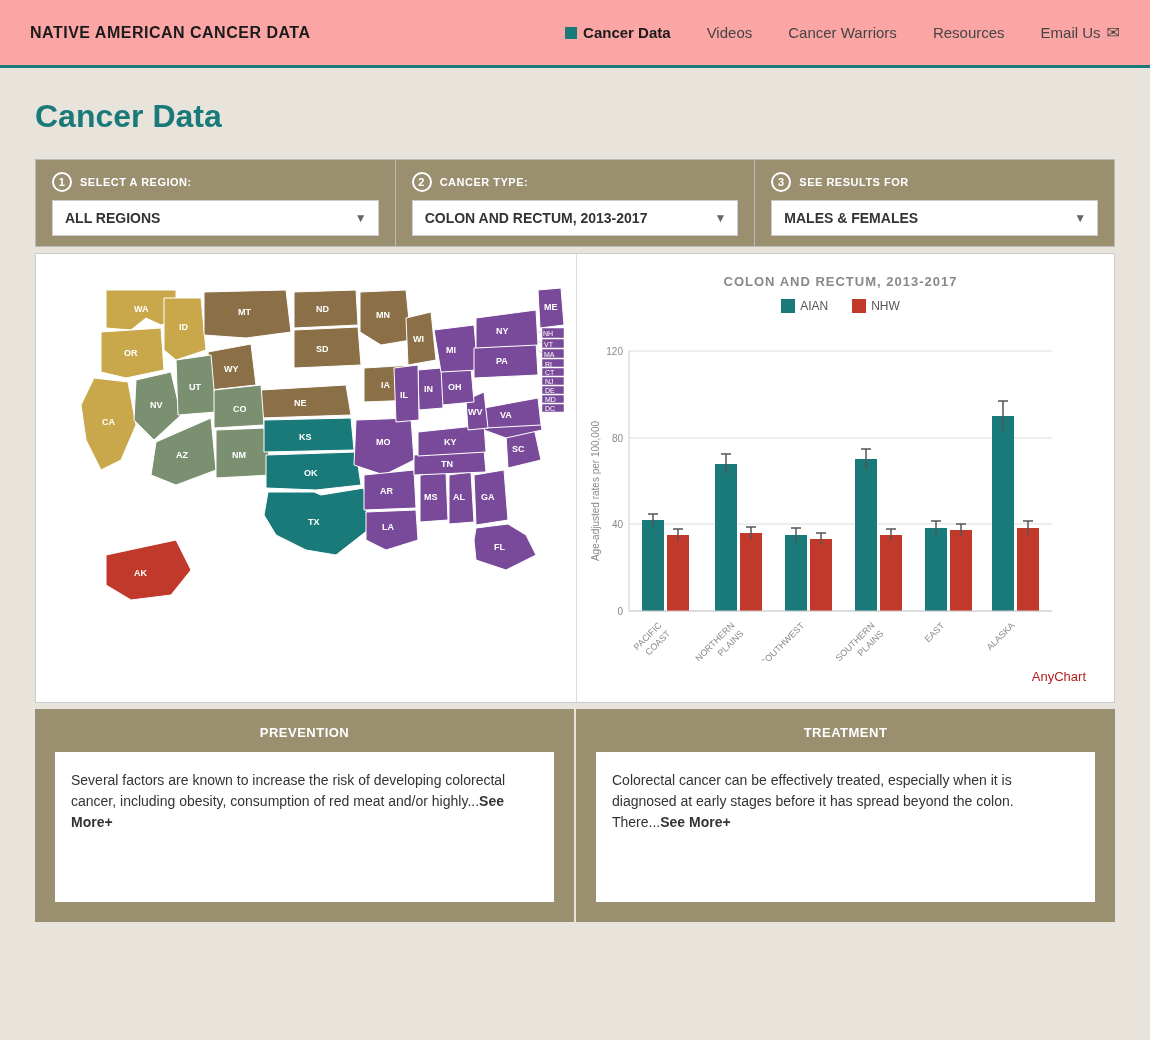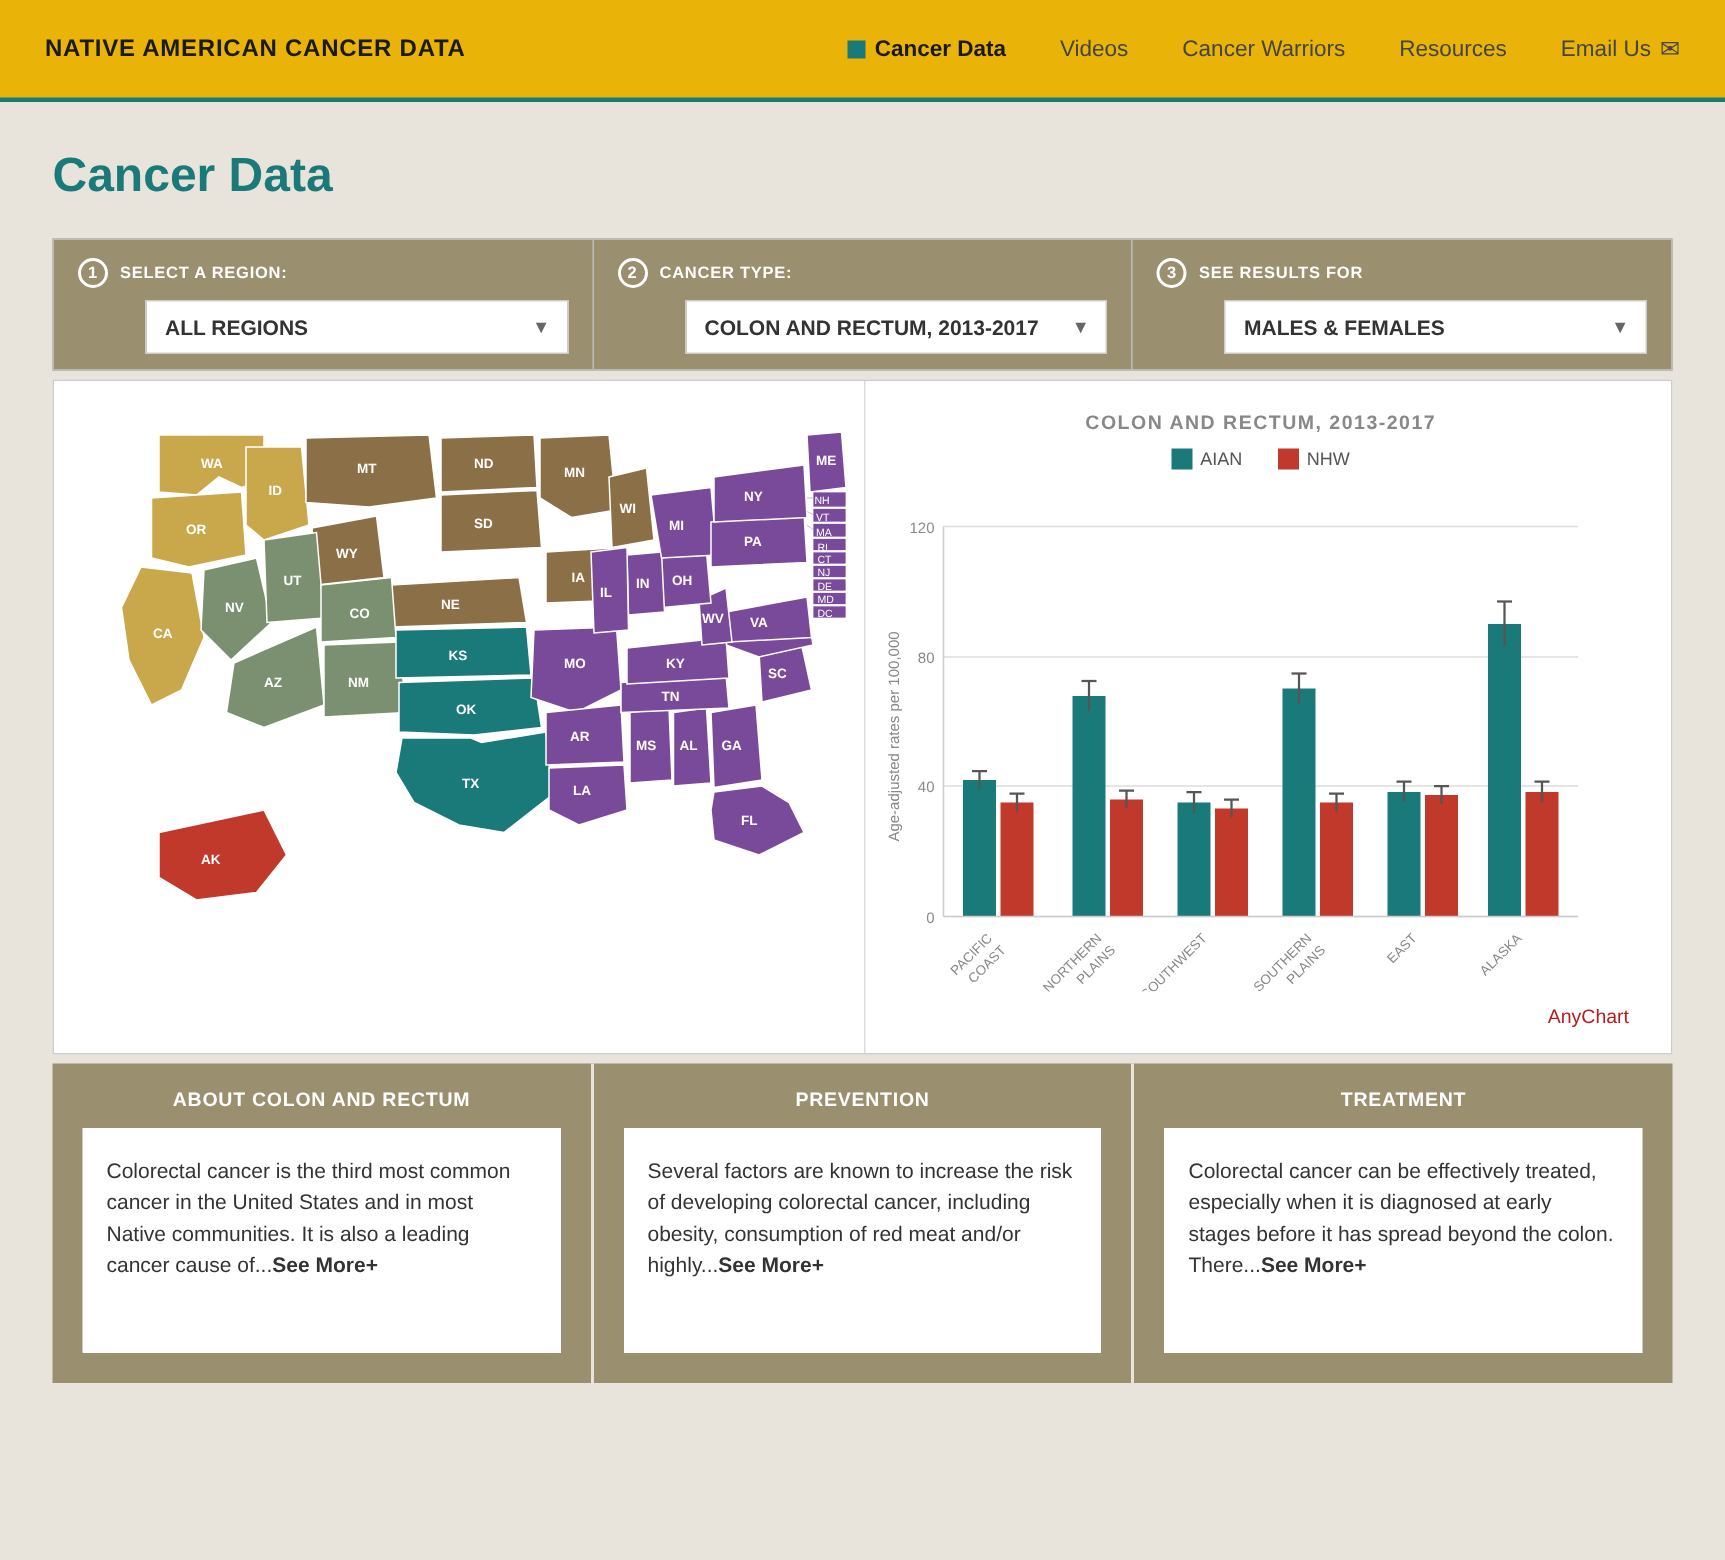--- a/index.html
+++ b/index.html
@@ -1,20 +1,20 @@
 <!DOCTYPE html>
 <html><head>
   <meta charset="utf-8">
   <style>
     * { box-sizing: border-box; margin: 0; padding: 0; }
     body { font-family: Arial, sans-serif; background: #e8e4db; min-height: 1040px; width: 1150px; }
 
     
     .nav {
-      background: #eab308;
+      background: #fca5a5;
       border-bottom: 3px solid #1a7a7a;
       display: flex;
       align-items: center;
       padding: 0 30px;
       height: 68px;
     }
     .nav-logo {
       font-weight: 900;
       font-size: 16px;
       color: #1a1a1a;
@@ -90,21 +90,20 @@
       border: 2px solid #fff;
       display: flex;
       align-items: center;
       justify-content: center;
       font-size: 11px;
       font-weight: 700;
       color: #fff;
     }
     .filter-select-wrapper {
       position: relative;
-      margin-left: 45px;
     }
     .filter-select-wrapper::after {
       content: '▼';
       position: absolute;
       right: 12px;
       top: 50%;
       transform: translateY(-50%);
       font-size: 12px;
       color: #666;
       pointer-events: none;
@@ -543,26 +542,20 @@
 
           <text transform="rotate(-45, 428, 305)" x="428" y="305" text-anchor="end" font-size="9" fill="#888">ALASKA</text>
         </svg>
       </div>
       <div class="anychart-credit">AnyChart</div>
     </div>
   </div>
 
   <div class="info-row">
     <div class="info-box">
-      <div class="info-box-title">ABOUT COLON AND RECTUM</div>
-      <div class="info-box-content">
-        <span>Colorectal cancer is the third most common cancer in the United States and in most Native communities. It is also a leading cancer cause of...</span><strong class="see-more">See More+</strong>
-      </div>
-    </div>
-    <div class="info-box">
       <div class="info-box-title">PREVENTION</div>
       <div class="info-box-content">
         <span>Several factors are known to increase the risk of developing colorectal cancer, including obesity, consumption of red meat and/or highly...</span><strong class="see-more">See More+</strong>
       </div>
     </div>
     <div class="info-box">
       <div class="info-box-title">TREATMENT</div>
       <div class="info-box-content">
         <span>Colorectal cancer can be effectively treated, especially when it is diagnosed at early stages before it has spread beyond the colon. There...</span><strong class="see-more">See More+</strong>
       </div>

